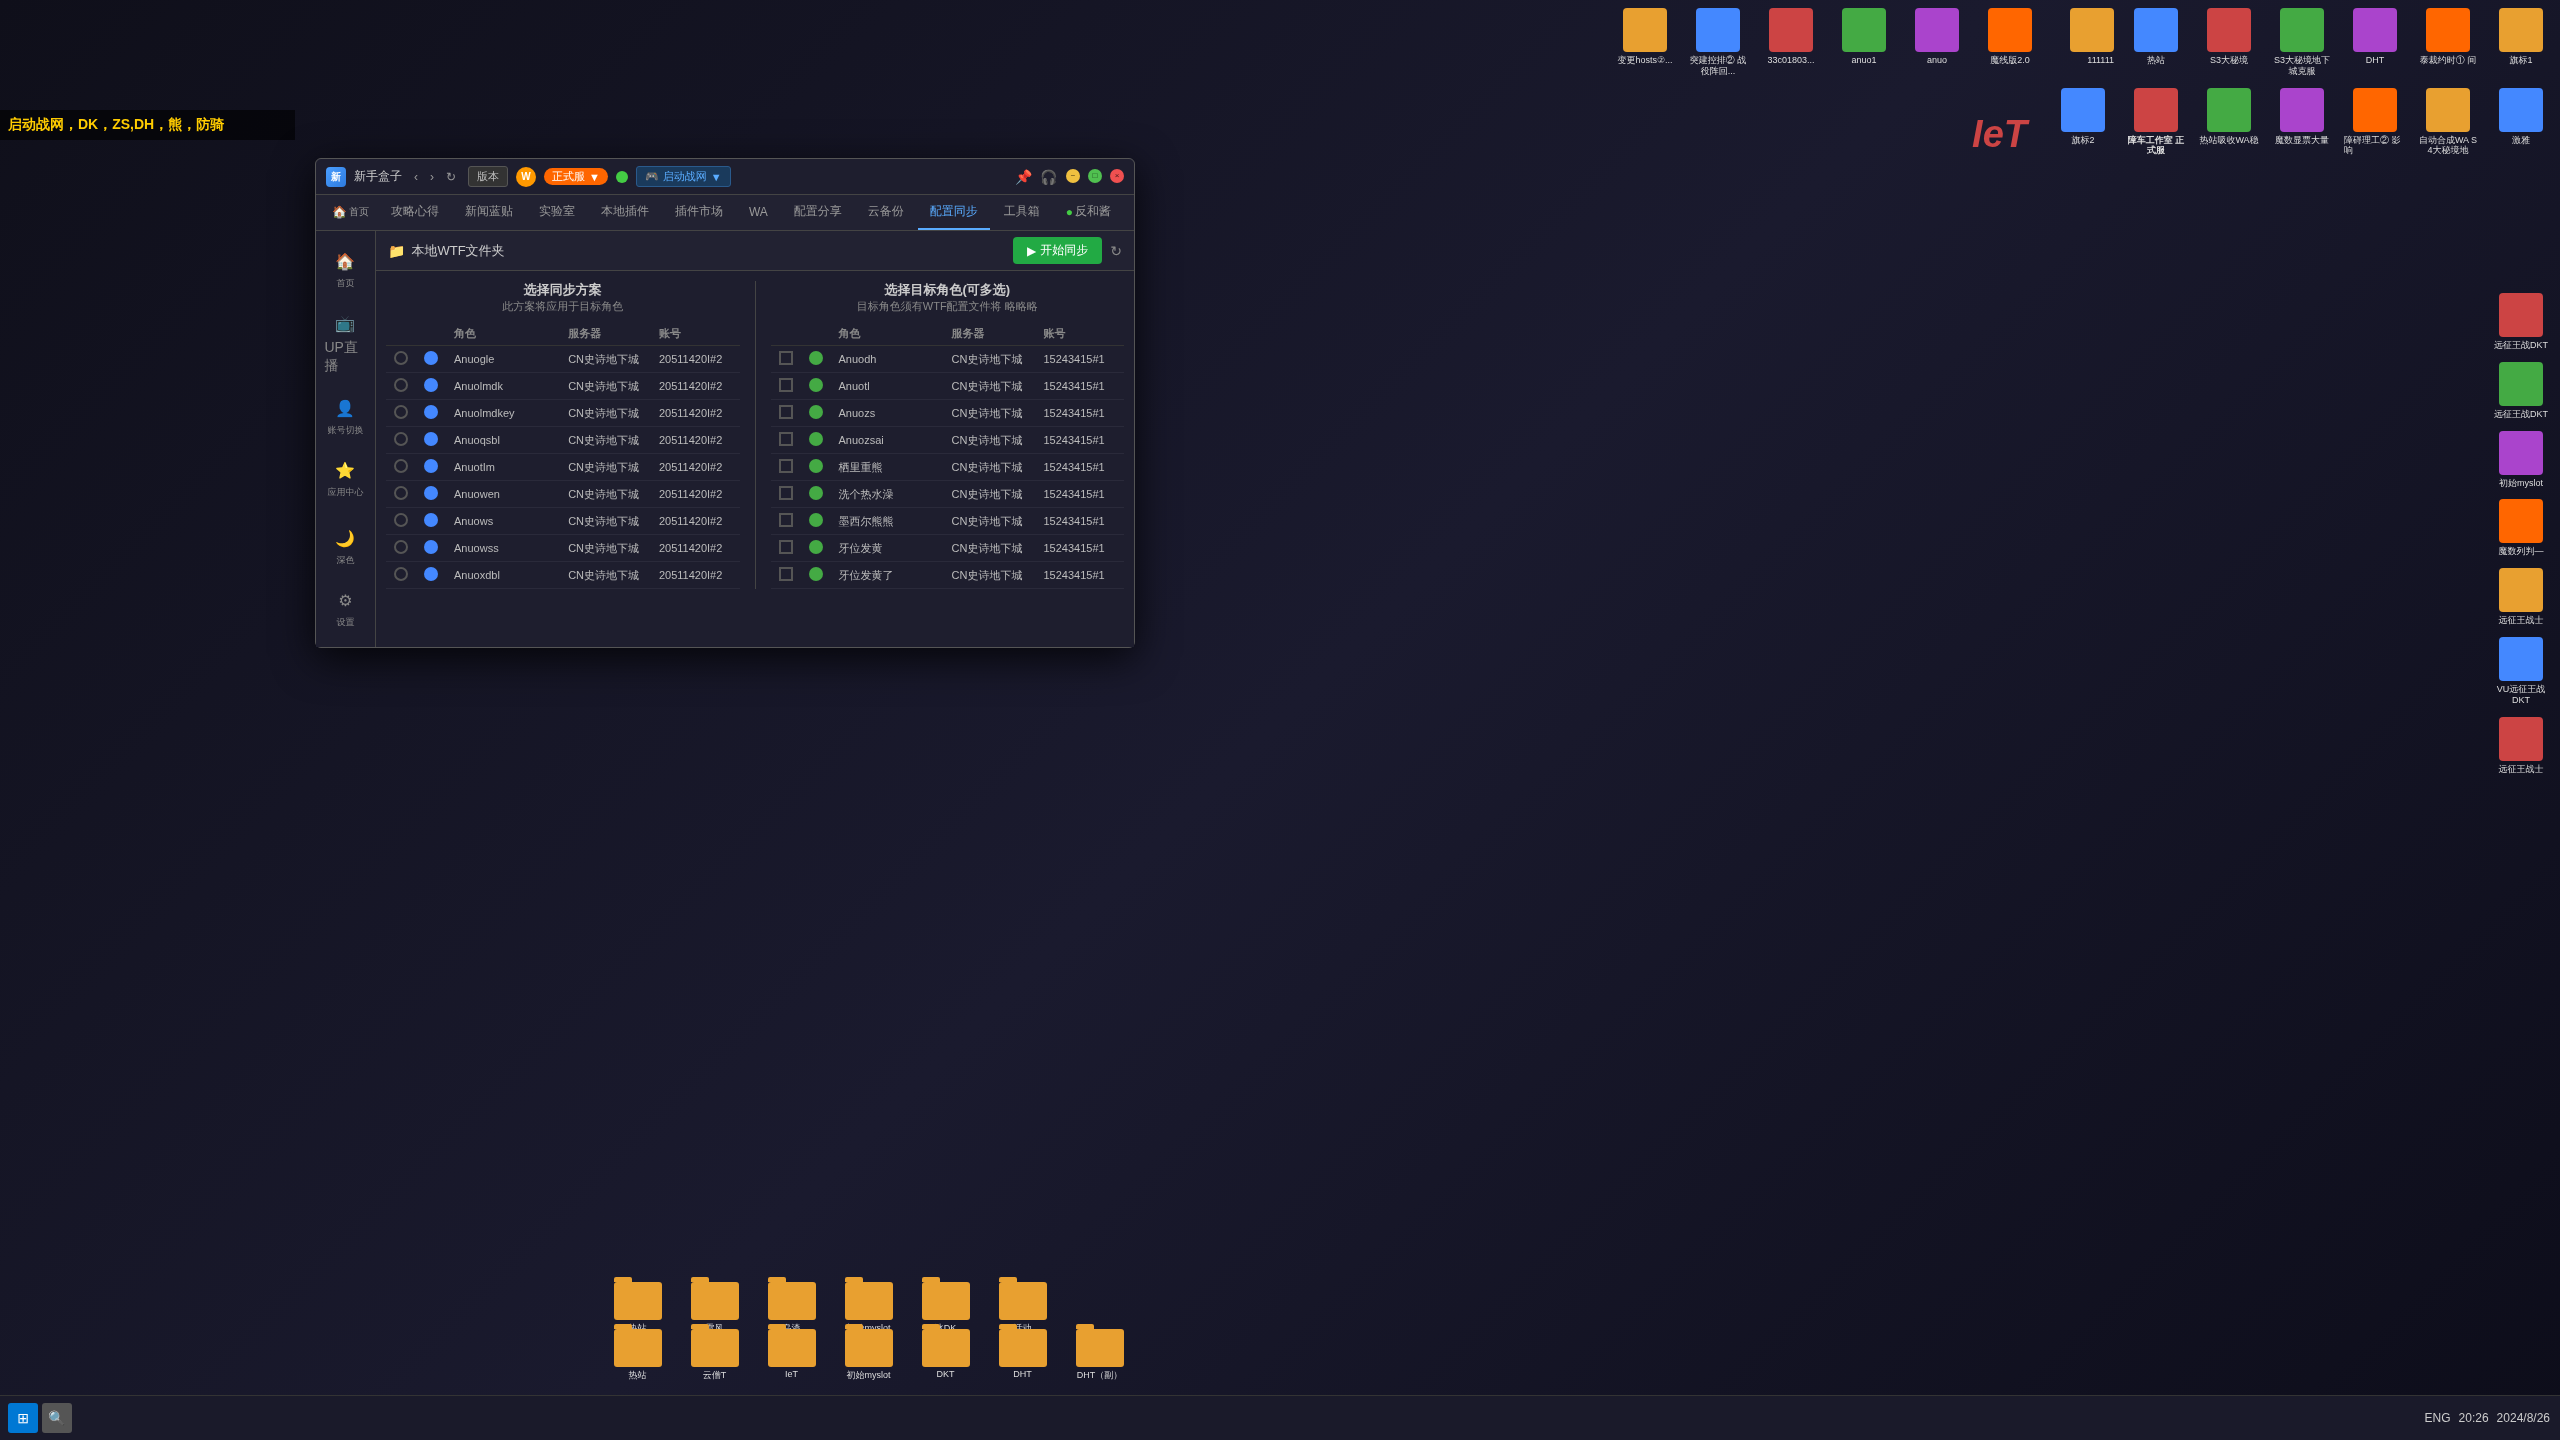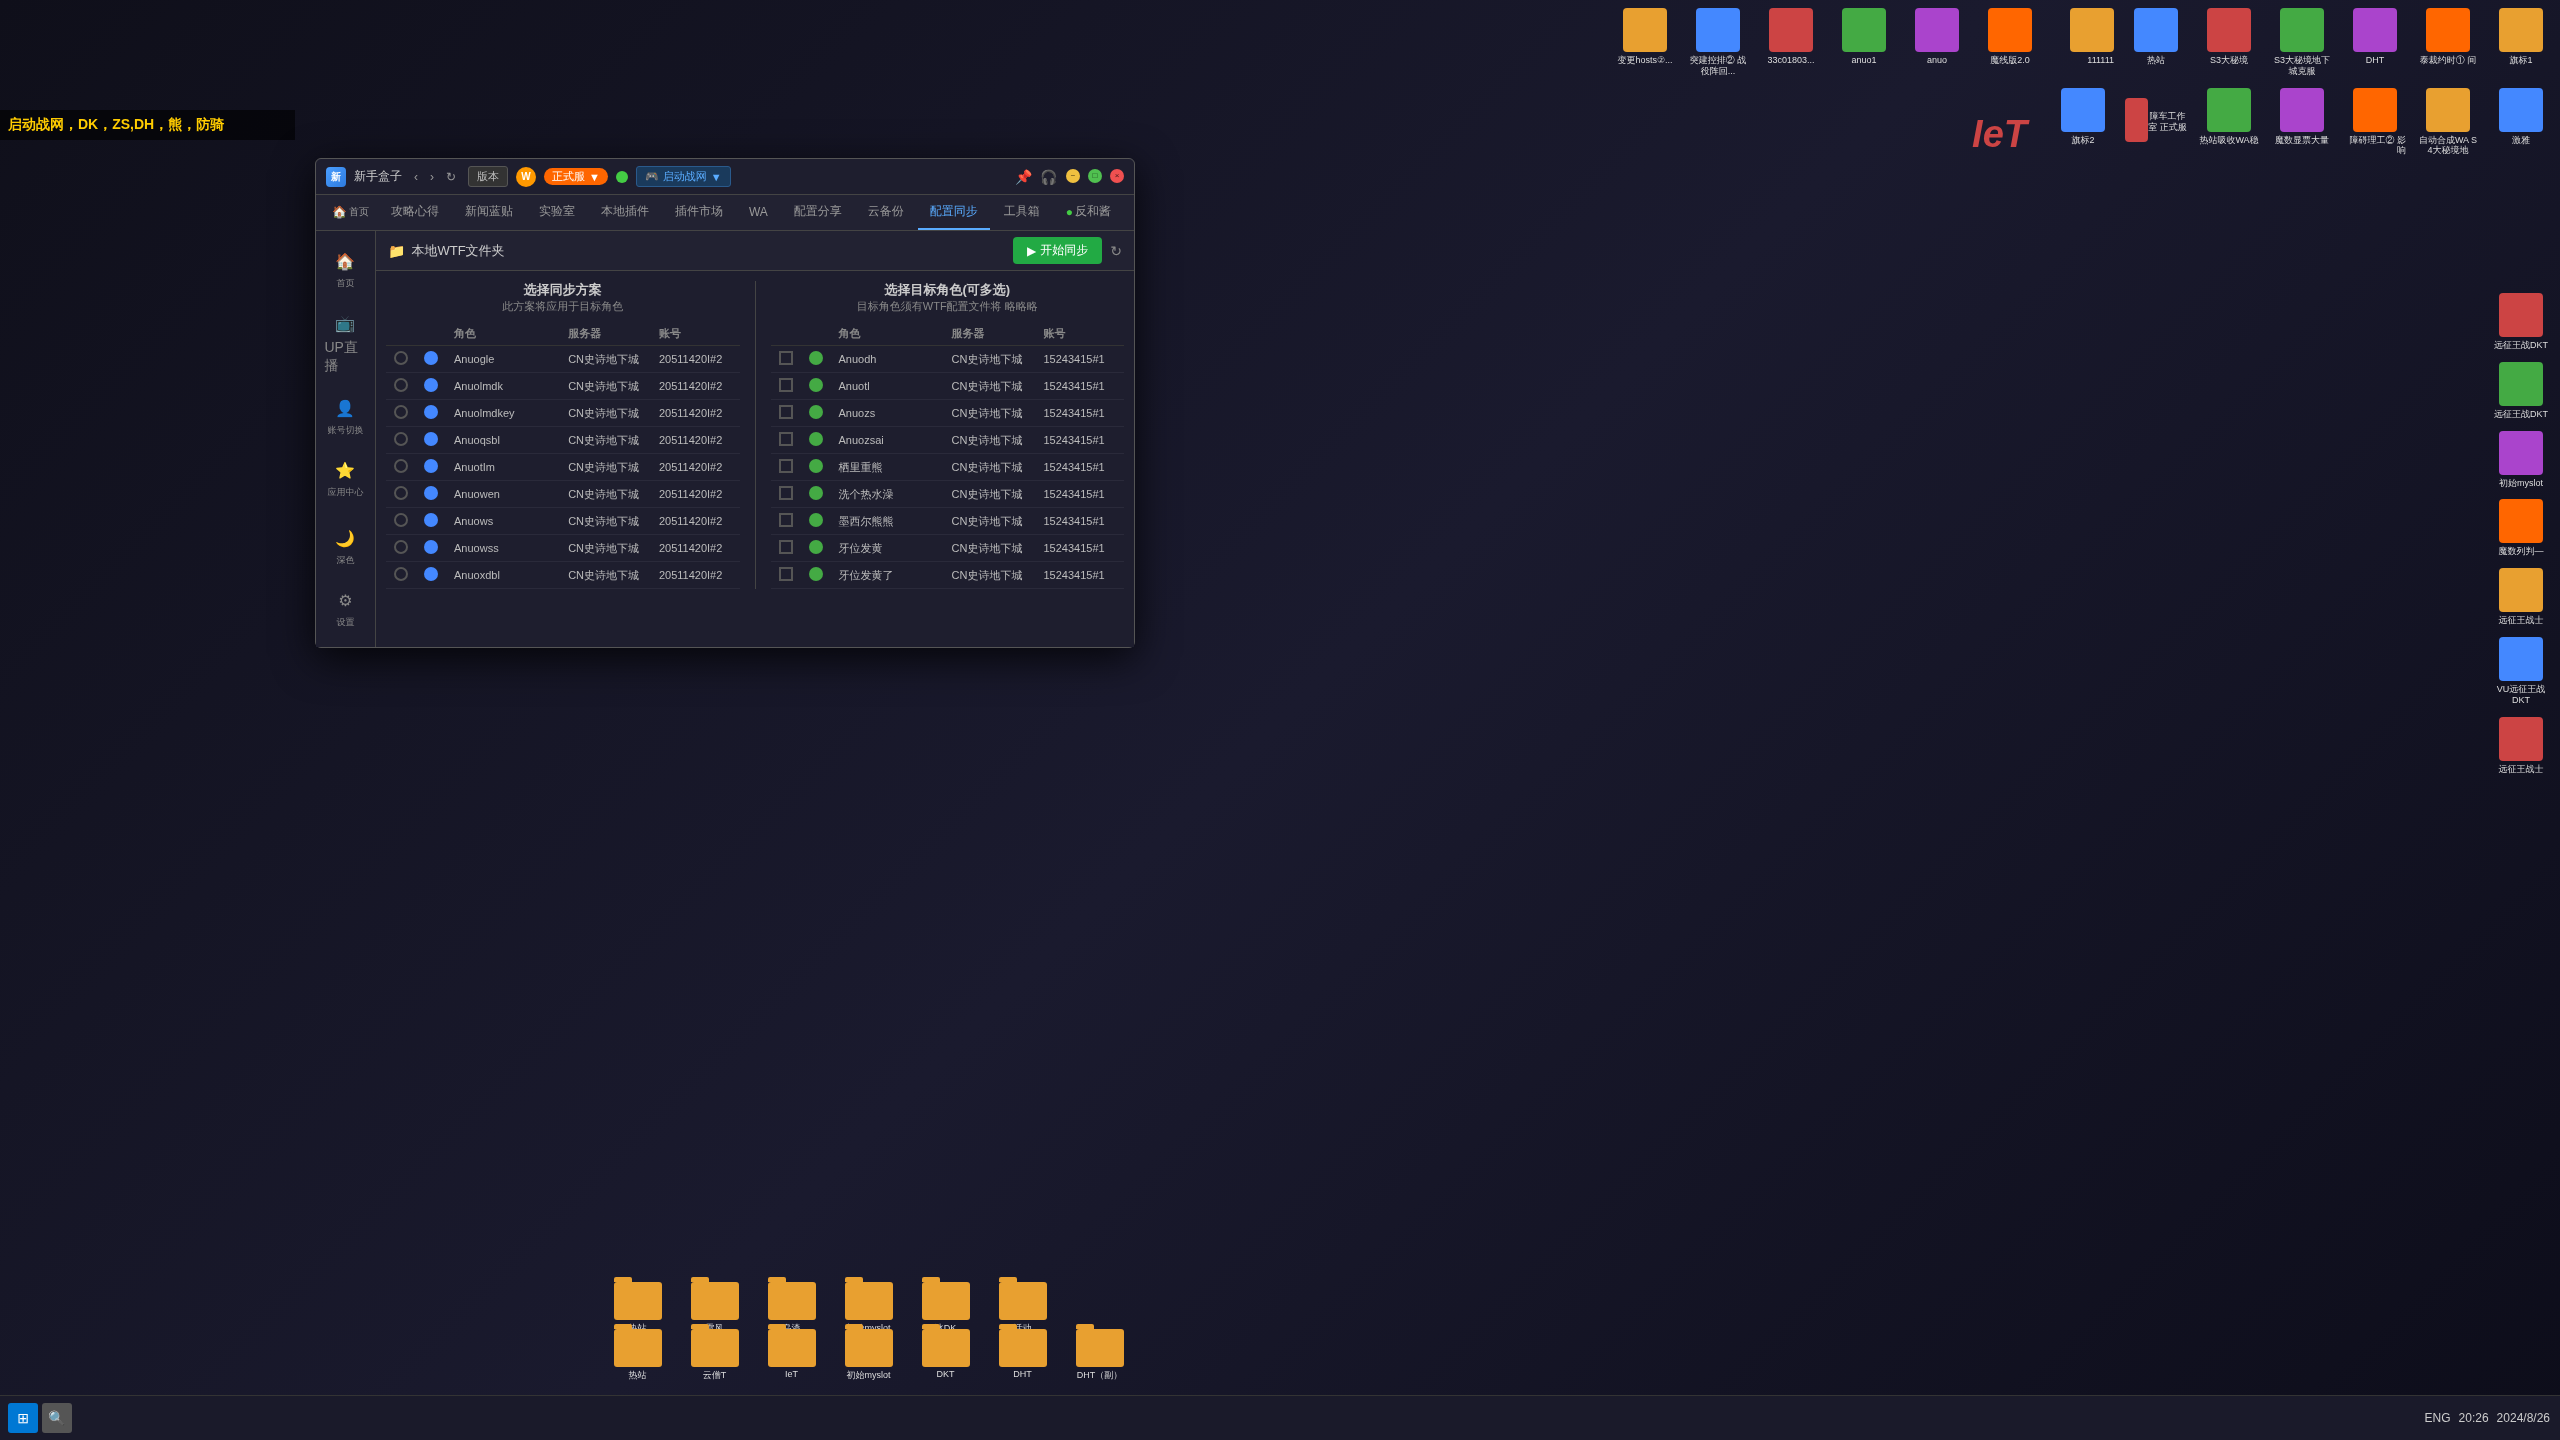--- a/index.html
+++ b/index.html
@@ -497,35 +497,35 @@
     <div style="font-size:9px;color:#ddd;text-align:center;line-height:1.2;word-break:break-all;">泰裁约时① 间</div>
   </div>
       <div style="display: flex; flex-direction: column; align-items: center; width: 68px; padding: 3px; cursor: pointer; border-radius: 3px;">
     <div style="width:44px;height:44px;background:#e8a030;border-radius:4px;margin-bottom:3px;display:flex;align-items:center;justify-content:center;font-size:10px;color:white;overflow:hidden;"></div>
     <div style="font-size:9px;color:#ddd;text-align:center;line-height:1.2;word-break:break-all;">旗标1</div>
   </div>
       <div style="display: flex; flex-direction: column; align-items: center; width: 68px; padding: 3px; cursor: pointer; border-radius: 3px;">
     <div style="width:44px;height:44px;background:#4488ff;border-radius:4px;margin-bottom:3px;display:flex;align-items:center;justify-content:center;font-size:10px;color:white;overflow:hidden;"></div>
     <div style="font-size:9px;color:#ddd;text-align:center;line-height:1.2;word-break:break-all;">旗标2</div>
   </div>
-      <div style="display: flex; flex-direction: row; align-items: center; width: 68px; padding: 3px; cursor: pointer; border-radius: 3px;">
+      <div style="display: flex; flex-direction: column; align-items: center; width: 68px; padding: 3px; cursor: pointer; border-radius: 3px; font-weight: bold;">
     <div style="width:44px;height:44px;background:#cc4444;border-radius:4px;margin-bottom:3px;display:flex;align-items:center;justify-content:center;font-size:10px;color:white;overflow:hidden;"></div>
     <div style="font-size:9px;color:#ddd;text-align:center;line-height:1.2;word-break:break-all;">障车工作室 正式服</div>
   </div>
       <div style="display: flex; flex-direction: column; align-items: center; width: 68px; padding: 3px; cursor: pointer; border-radius: 3px;">
     <div style="width:44px;height:44px;background:#44aa44;border-radius:4px;margin-bottom:3px;display:flex;align-items:center;justify-content:center;font-size:10px;color:white;overflow:hidden;"></div>
     <div style="font-size:9px;color:#ddd;text-align:center;line-height:1.2;word-break:break-all;">热站吸收WA稳</div>
   </div>
       <div style="display: flex; flex-direction: column; align-items: center; width: 68px; padding: 3px; cursor: pointer; border-radius: 3px;">
     <div style="width:44px;height:44px;background:#aa44cc;border-radius:4px;margin-bottom:3px;display:flex;align-items:center;justify-content:center;font-size:10px;color:white;overflow:hidden;"></div>
     <div style="font-size:9px;color:#ddd;text-align:center;line-height:1.2;word-break:break-all;">魔数显票大量</div>
   </div>
       <div style="display: flex; flex-direction: column; align-items: center; width: 68px; padding: 3px; cursor: pointer; border-radius: 3px;">
     <div style="width:44px;height:44px;background:#ff6600;border-radius:4px;margin-bottom:3px;display:flex;align-items:center;justify-content:center;font-size:10px;color:white;overflow:hidden;"></div>
-    <div style="font-size:9px;color:#ddd;text-align:right;line-height:1.2;word-break:break-all;">障碍理工② 影响</div>
+    <div style="font-size:9px;color:#ddd;text-align:left;line-height:1.2;word-break:break-all;">障碍理工② 影响</div>
   </div>
       <div style="display: flex; flex-direction: column; align-items: center; width: 68px; padding: 3px; cursor: pointer; border-radius: 3px;">
     <div style="width:44px;height:44px;background:#e8a030;border-radius:4px;margin-bottom:3px;display:flex;align-items:center;justify-content:center;font-size:10px;color:white;overflow:hidden;"></div>
     <div style="font-size:9px;color:#ddd;text-align:center;line-height:1.2;word-break:break-all;">自动合成WA S4大秘境地</div>
   </div>
       <div style="display: flex; flex-direction: column; align-items: center; width: 68px; padding: 3px; cursor: pointer; border-radius: 3px;">
     <div style="width:44px;height:44px;background:#4488ff;border-radius:4px;margin-bottom:3px;display:flex;align-items:center;justify-content:center;font-size:10px;color:white;overflow:hidden;"></div>
     <div style="font-size:9px;color:#ddd;text-align:center;line-height:1.2;word-break:break-all;">激雅</div>
   </div>
     </div>

